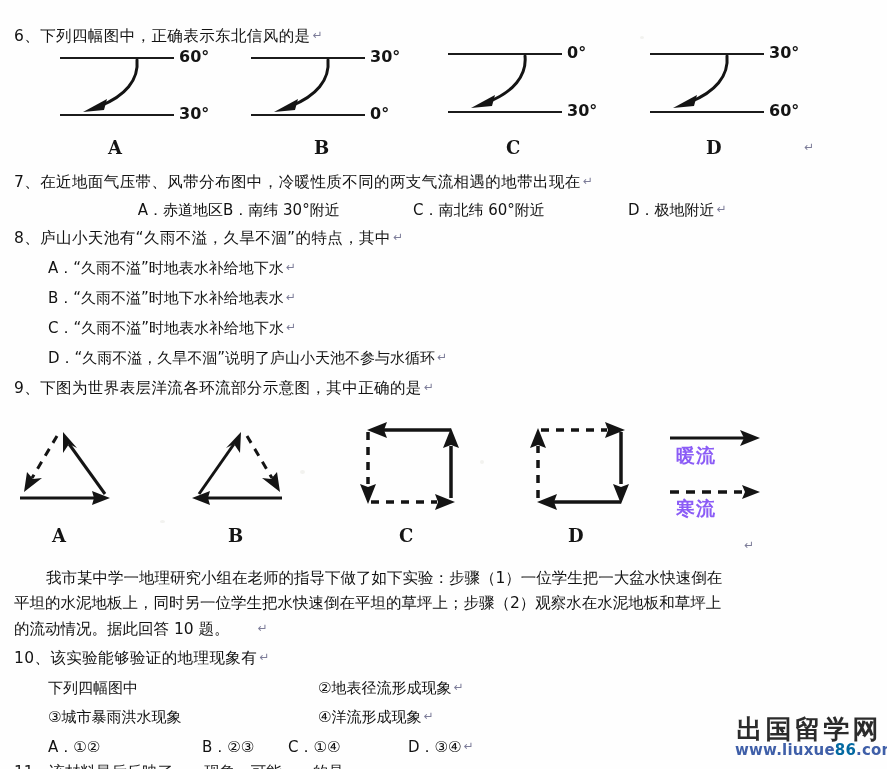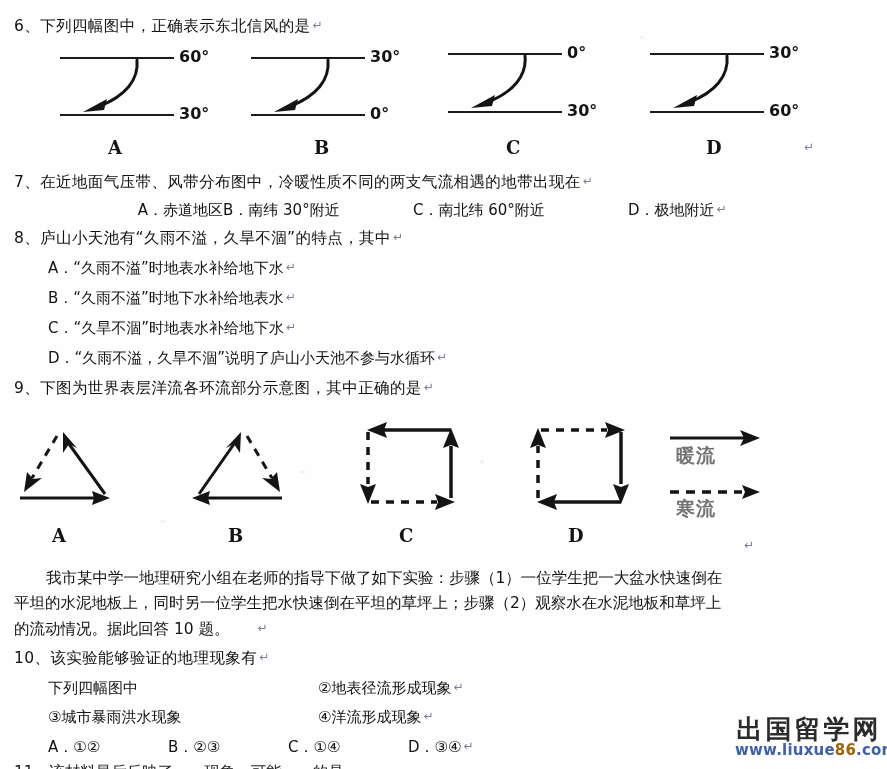--- a/index.html
+++ b/index.html
@@ -71,21 +71,21 @@
     height: 2px;
     background: #1b1b1b;
   }
 
   
   .fig { position: absolute; }
   .legend-text {
     position: absolute;
     font-size: 19px;
     font-weight: 700;
-    color: #737373;
+    color: #8b5cf6;
     letter-spacing: 1px;
   }
 
   
   #watermark {
     position: absolute;
     text-align: center;
     line-height: 1;
   }
   #watermark .wm-cn {
@@ -96,21 +96,21 @@
     display: block;
   }
   #watermark .wm-url {
     font-size: 15px;
     font-weight: 700;
     color: #3f5fa8;
     letter-spacing: 0.2px;
     display: block;
     margin-top: 1px;
   }
-  #watermark .wm-url .num { color: #a16207; }
+  #watermark .wm-url .num { color: #0369a1; }
 
   
   .speckle {
     position: absolute;
     background: #f2f2ef;
     border-radius: 50%;
     pointer-events: none;
   }
   
   #bottom-clip {
@@ -119,21 +119,21 @@
     font-size: 15.5px;
     color: #1a1a1a;
     white-space: nowrap;
   }
 </style>
 </head>
 <body>
 
 <div id="page">
 
-  <div class="qline" style="left:14px; top:16px;">
+  <div class="qline" style="left:14px; top:26px;">
     <span>6、下列四幅图中，正确表示东北信风的是</span><span class="pilcrow">↵</span>
   </div>
 
   <div>
     <div class="hline" style="left:60px; top:57px; width:114px;"></div>
     <div class="deg" style="left:179px; top:47px;">60°</div>
     <div class="hline" style="left:60px; top:114px; width:114px;"></div>
     <div class="deg" style="left:179px; top:104px;">30°</div>
     <svg class="fig" style="left:55px; top:52px;" width="130" height="70" viewBox="0 0 130 70">
       <path d="M82 8 C 84 28, 70 44, 45 54" stroke="#141414" stroke-width="3" fill="none" stroke-linecap="round"></path>
@@ -189,21 +189,21 @@
   <div class="qline" style="left:14px; top:228px;">
     <span>8、庐山小天池有“久雨不溢，久旱不涸”的特点，其中</span><span class="pilcrow">↵</span>
   </div>
   <div class="opts" style="left:48px; top:258px;">
     <span>A．“久雨不溢”时地表水补给地下水</span><span class="pilcrow">↵</span>
   </div>
   <div class="opts" style="left:48px; top:288px;">
     <span>B．“久雨不溢”时地下水补给地表水</span><span class="pilcrow">↵</span>
   </div>
   <div class="opts" style="left:48px; top:318px;">
-    <span>C．“久旱不涸”时地表水补给地下水</span><span class="pilcrow">↵</span>
+    <span>C．“久雨不溢”时地表水补给地下水</span><span class="pilcrow">↵</span>
   </div>
   <div class="opts" style="left:48px; top:348px;">
     <span>D．“久雨不溢，久旱不涸”说明了庐山小天池不参与水循环</span><span class="pilcrow">↵</span>
   </div>
 
   <div class="qline" style="left:14px; top:378px;">
     <span>9、下图为世界表层洋流各环流部分示意图，其中正确的是</span><span class="pilcrow">↵</span>
   </div>
 
   <svg class="fig" style="left:12px; top:422px;" width="120" height="95" viewBox="0 0 120 95">
@@ -288,21 +288,21 @@
   <div class="qline" style="left:14px; top:648px;">
     <span>10、该实验能够验证的地理现象有</span><span class="pilcrow">↵</span>
   </div>
   <div class="opts" style="left:48px; top:678px;">
     <span class="opt" style="width:270px;">下列四幅图中</span><span class="opt">②地表径流形成现象</span><span class="pilcrow">↵</span>
   </div>
   <div class="opts" style="left:48px; top:707px;">
     <span class="opt" style="width:270px;">③城市暴雨洪水现象</span><span class="opt">④洋流形成现象</span><span class="pilcrow">↵</span>
   </div>
   <div class="opts" style="left:48px; top:737px;">
-    <span class="opt" style="width:120px;">A．①②</span><span class="opt" style="width:120px;">B．②③</span><span class="opt" style="width:120px;">C．①④</span><span class="opt">D．③④</span><span class="pilcrow">↵</span>
+    <span class="opt" style="width:120px;">A．①②</span><span class="opt" style="width:120px;text-align:center;">B．②③</span><span class="opt" style="width:120px;">C．①④</span><span class="opt">D．③④</span><span class="pilcrow">↵</span>
   </div>
 
   <div id="bottom-clip" style="left:14px; top:762px; width:500px; height:7px;">
     <span>11、该材料最后反映了……现象，可能……的是</span>
   </div>
 
   <div id="watermark" style="left:735px; top:716px; width:148px;">
     <span class="wm-cn">出国留学网</span>
     <span class="wm-url"><span>www.liuxue</span><span class="num">86</span><span>.com</span></span>
   </div>

